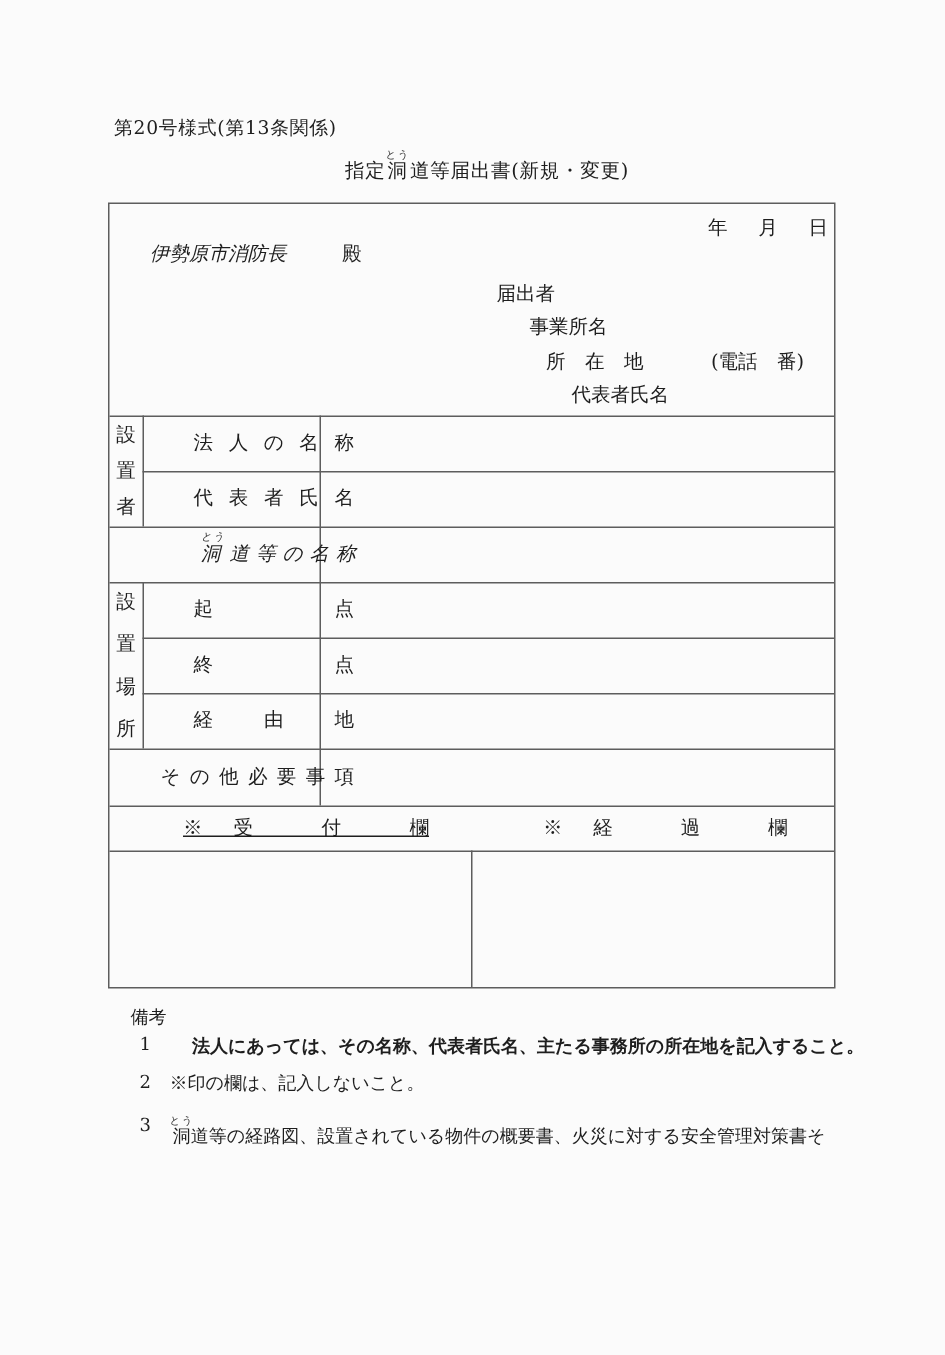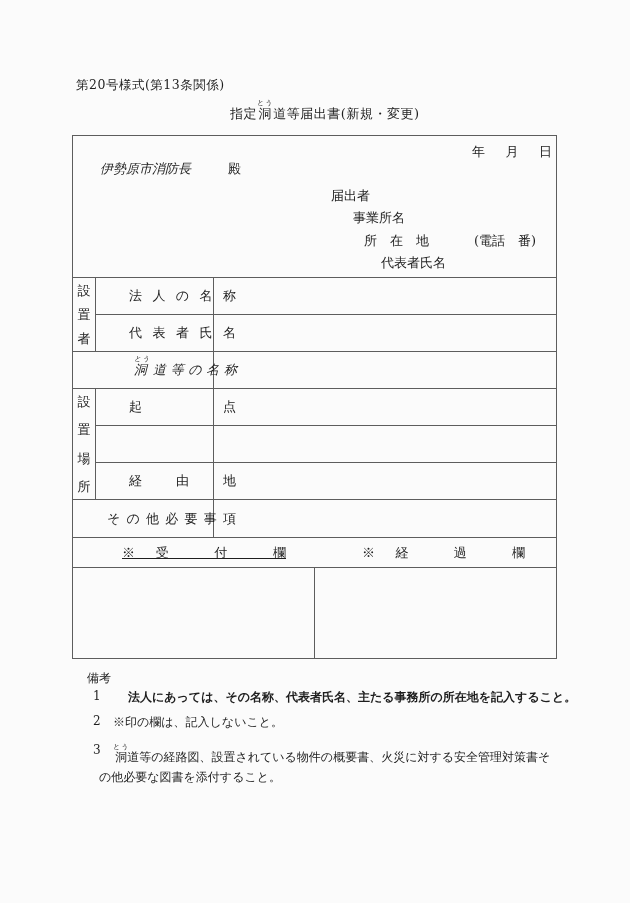--- a/index.html
+++ b/index.html
@@ -108,20 +108,21 @@
     <div class="abs cell-empty" style="left:141px;top:216px;width:342px;height:36px;"></div>
 
     <div class="abs vgroup" style="left:0;top:253px;width:22px;height:110px;">
         <span>設</span>
         <span>置</span>
         <span>場</span>
         <span>所</span>
       </div>
     <div class="abs jlabel" style="left:22px;top:253px;width:118px;height:36px;line-height:36px;padding:0 5px 0 6px;">起 点</div>
     <div class="abs cell-empty" style="left:141px;top:253px;width:342px;height:36px;"></div>
+    <div class="abs jlabel" style="left:22px;top:290px;width:118px;height:36px;line-height:36px;padding:0 5px 0 6px;">終 点</div>
     <div class="abs cell-empty" style="left:141px;top:290px;width:342px;height:36px;"></div>
     <div class="abs jlabel" style="left:22px;top:327px;width:118px;height:36px;line-height:36px;padding:0 5px 0 6px;">経 由 地</div>
     <div class="abs cell-empty" style="left:141px;top:327px;width:342px;height:36px;"></div>
 
     <div class="abs jlabel" style="left:0;top:364px;width:140px;height:37px;line-height:37px;padding:0 5px 0 6px;">そ の 他 必 要 事 項</div>
     <div class="abs cell-empty" style="left:141px;top:364px;width:342px;height:37px;"></div>
 
     <div class="abs hdr" style="left:4px;top:402px;width:241px;height:29px;line-height:29px;padding:0 32px 0 45px;text-decoration:underline;">※受 付 欄</div>
     <div class="abs hdr" style="left:241px;top:402px;width:242px;height:29px;line-height:29px;padding:0 31px 0 48px;">※経 過 欄</div>
 
@@ -132,15 +133,14 @@
   <div class="abs note note-heading">備考</div>
 
   <div class="abs note n1-num">1</div>
   <div class="abs note n1-text">法人にあっては、その名称、代表者氏名、主たる事務所の所在地を記入すること。</div>
 
   <div class="abs note n2-num">2</div>
   <div class="abs note n2-text">※印の欄は、記入しないこと。</div>
 
   <div class="abs note n3-num">3</div>
   <div class="abs note n3-text"><ruby><span>洞</span><rt>とう</rt></ruby><span>道等の経路図、設置されている物件の概要書、火災に対する安全管理対策書そ</span></div>
-  <div class="abs note n3-line2">の他必要な図書を添付すること。</div>
 
 </div>
 
 </body></html>

